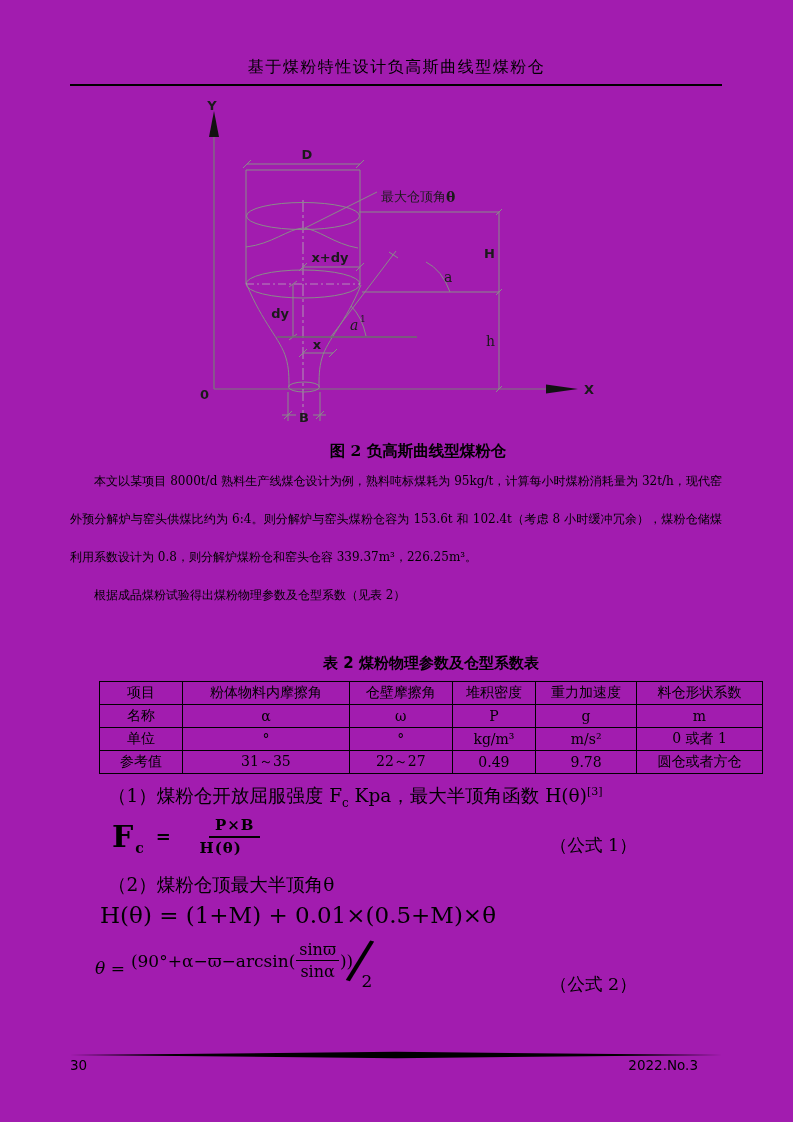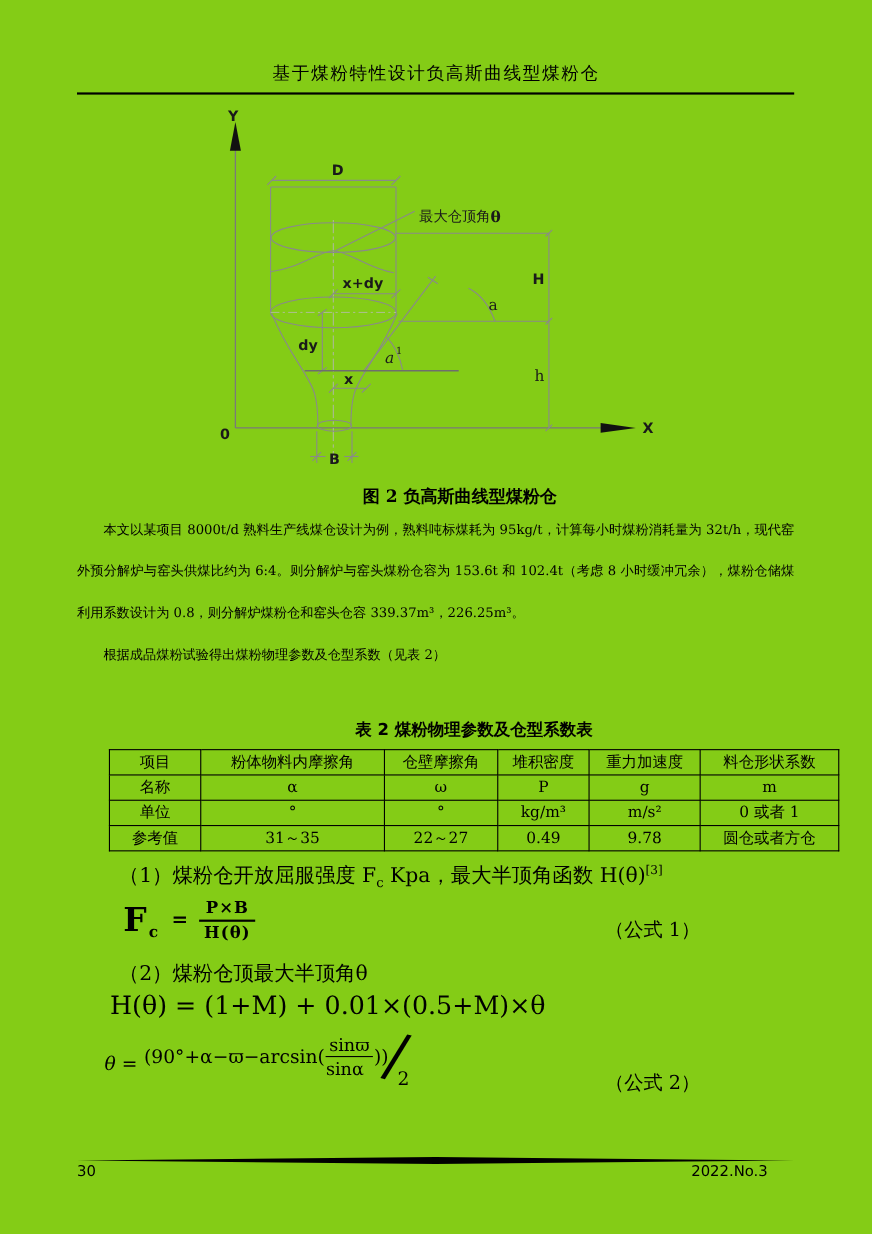--- a/index.html
+++ b/index.html
@@ -1,16 +1,16 @@
 <!DOCTYPE html>
 <html><head>
 <meta charset="utf-8">
 <style>
   html,body{margin:0;padding:0;background:#fff;}
-  .page{position:relative;width:793px;height:1122px;background:#84cc16;overflow:hidden;
+  .page{position:relative;width:793px;height:1122px;background:#a21caf;overflow:hidden;
         font-family:"DejaVu Serif","Liberation Serif",serif;color:#000;}
 
   
   .header-title{position:absolute;top:57px;left:0;right:0;text-align:center;
 romanization    font-size:15px;letter-spacing:1.5px;}
   .header-rule{position:absolute;top:84px;left:70px;width:652px;height:0;
     border-top:2px solid #000;}
 
   
   .diagram{position:absolute;left:170px;top:95px;width:430px;height:345px;}
@@ -47,30 +47,30 @@
   
   .fml-item{position:absolute;left:70px;padding-left:38px;font-size:18.5px;}
   .fml-item sub{font-size:12px;}
   .fml-item sup{font-size:11px;}
   .formula1{position:absolute;left:112px;top:816px;display:flex;align-items:center;
     font-weight:bold;letter-spacing:1px;}
   .f1-F{font-size:30px;line-height:1;}
   .f1-sub{font-size:14px;align-self:flex-end;margin:0 2px 2px 1px;}
   .f1-eq{font-size:18px;margin:0 9px;}
   .f1-frac{display:inline-flex;flex-direction:column;text-align:center;font-size:15px;line-height:1.25;}
-  .f1-frac .fn{padding:0 6px 1px 6px;border-bottom:2px solid #000;}
+  .f1-frac .fn{padding:0 6px 1px 6px;border-bottom:2px solid #000;margin-left:28px;}
   .f1-frac .fd{padding-top:1px;}
   .fml-tag{position:absolute;font-size:17.5px;}
   .f2a{position:absolute;left:100px;top:902px;font-size:23px;}
   .formula2{position:absolute;left:95px;top:936px;font-size:17px;}
   .f2-row{display:flex;align-items:flex-start;}
   .f2-lhs{margin-top:22px;font-style:italic;}
   .f2-lhs .up{font-style:normal;}
   .f2-num{display:inline-flex;align-items:center;margin:4px 0 0 6px;}
-  .frac{display:inline-flex;flex-direction:column;text-align:left;font-size:16px;line-height:1.2;margin:0 1px;}
+  .frac{display:inline-flex;flex-direction:column;text-align:center;font-size:16px;line-height:1.2;margin:0 1px;}
   .frac .fn{border-bottom:1px solid #000;padding:0 3px 1px 3px;}
   .frac .fd{padding-top:1px;}
   .f2-slash{font-size:54px;line-height:0.9;transform:rotate(14deg);margin:0 -2px 0 -2px;font-weight:100;}
   .f2-den{align-self:flex-end;margin:0 0 -6px -6px;}
 
   
   .footer-line{position:absolute;left:70px;top:1050px;width:652px;height:10px;}
   .footer-page{position:absolute;top:1057px;left:70px;width:652px;text-align:left;
     font-size:13.5px;font-family:"DejaVu Sans","Liberation Sans",sans-serif;}
   .footer-issue{position:absolute;top:1057px;right:95px;font-size:13.5px;

